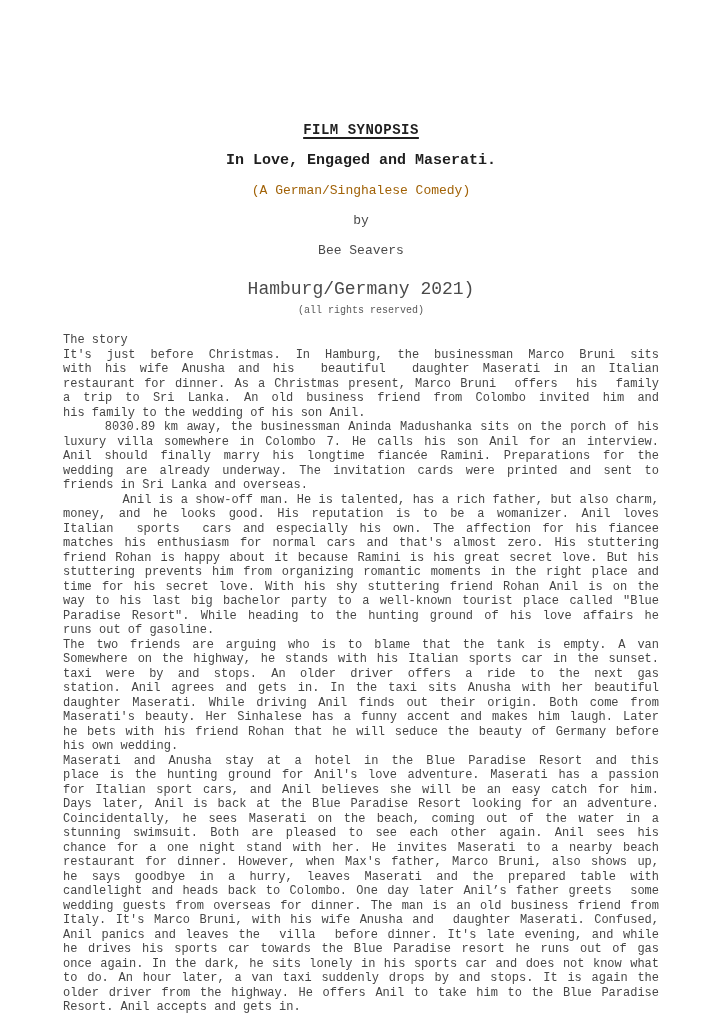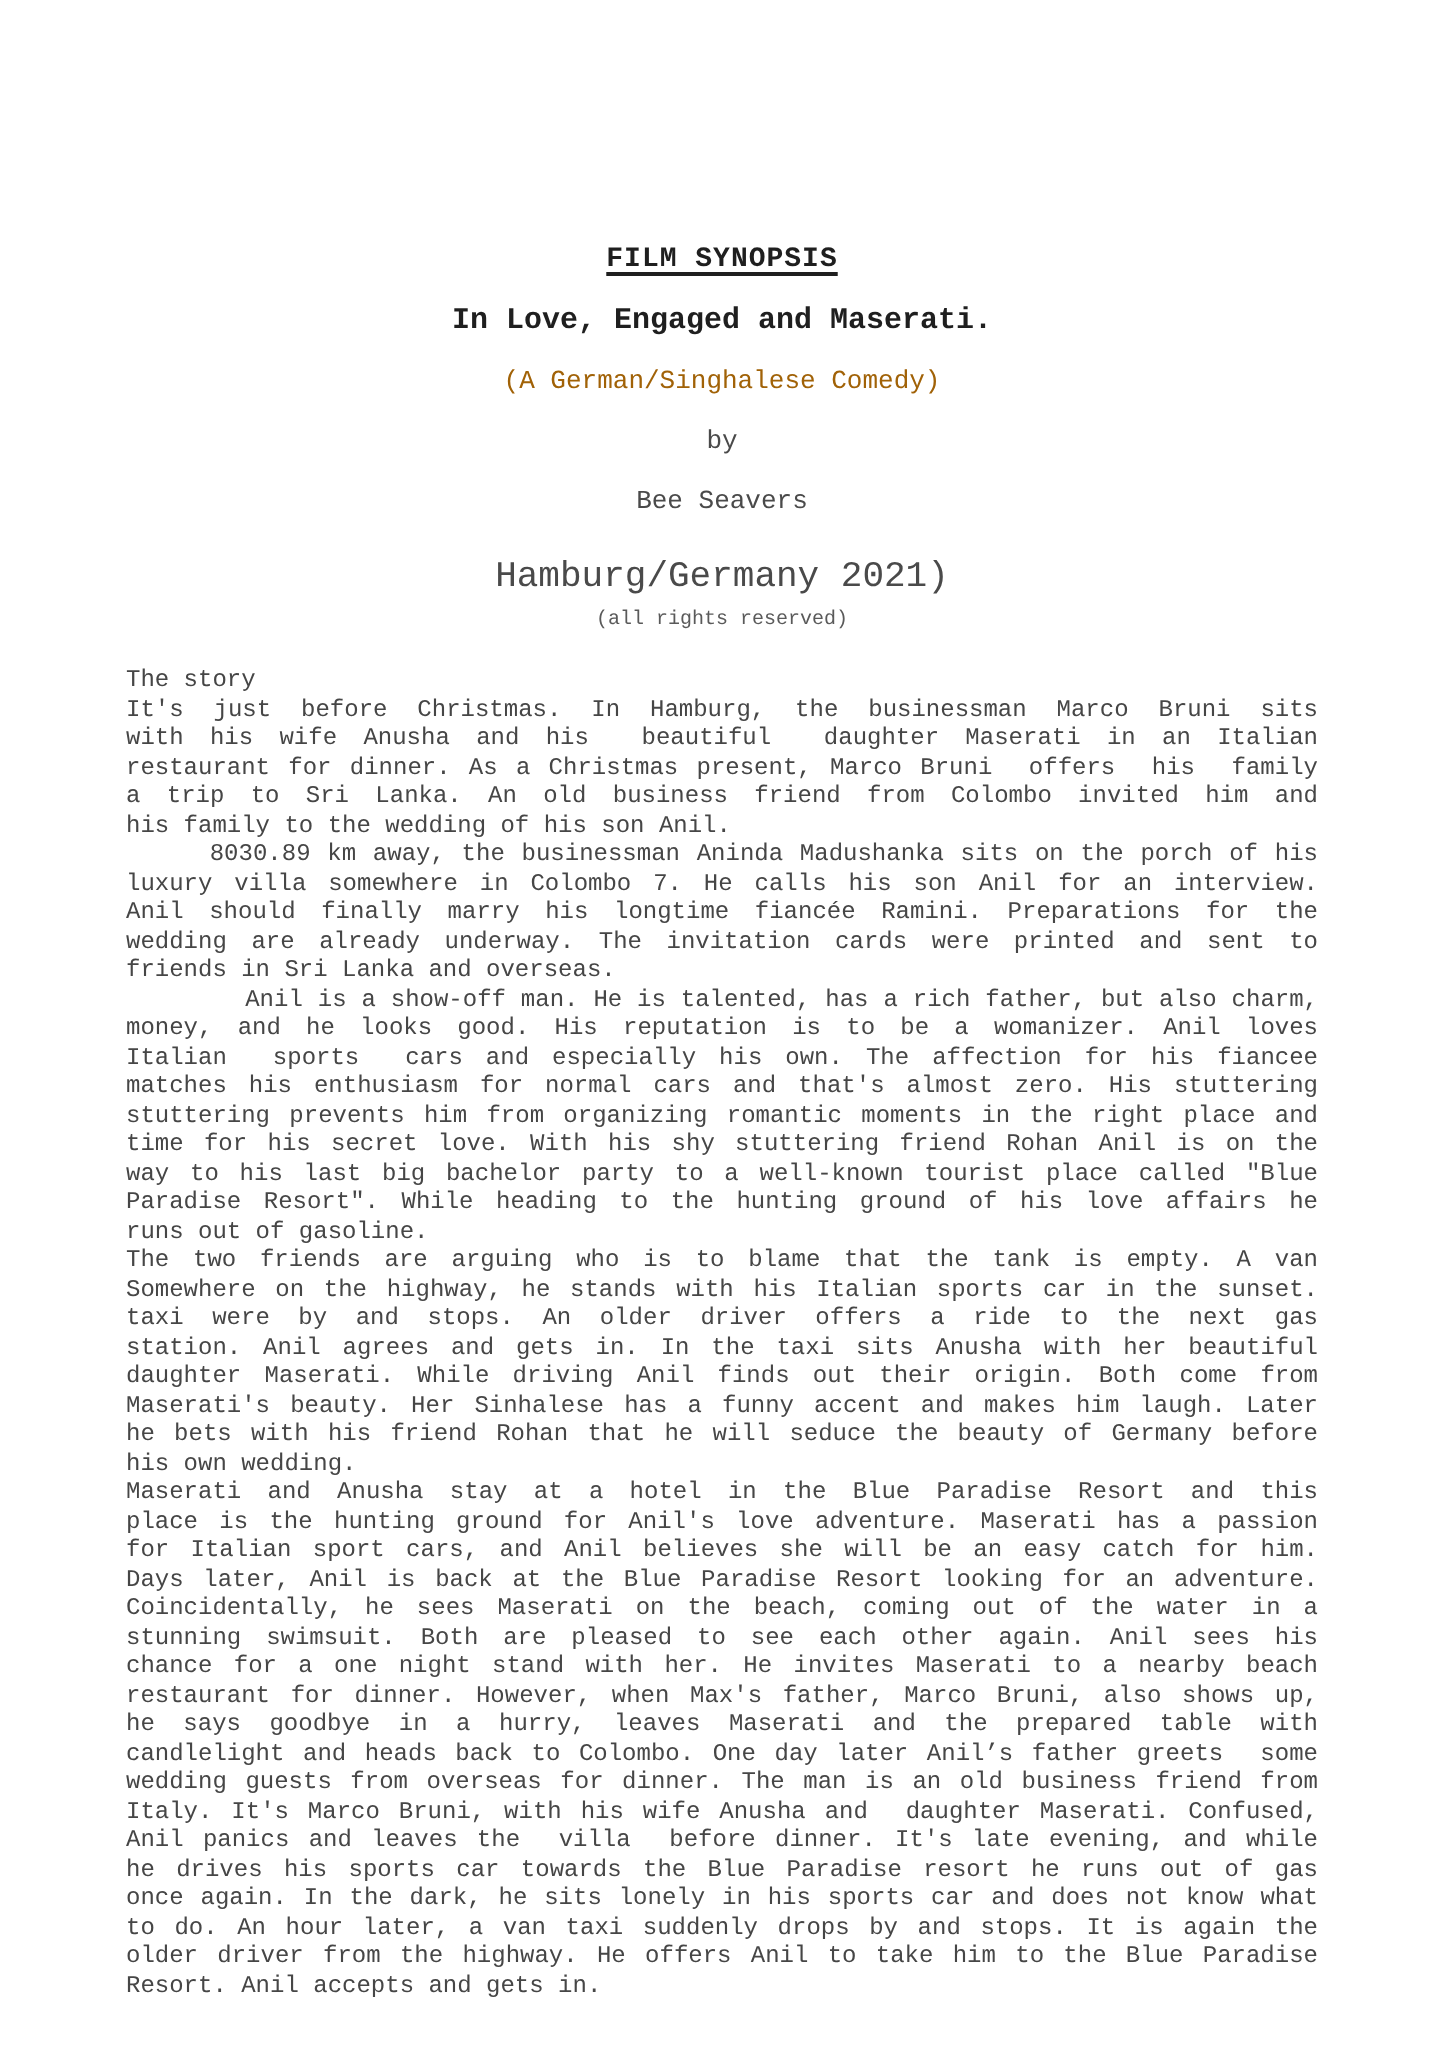--- a/index.html
+++ b/index.html
@@ -111,20 +111,21 @@
       <div class="line end">his family to the wedding of his son Anil.</div>
       <div class="line">     8030.89 km away, the businessman Aninda Madushanka sits on the porch of his</div>
       <div class="line">luxury villa somewhere in Colombo 7. He calls his son Anil for an interview.</div>
       <div class="line">Anil should finally marry his longtime fiancée Ramini. Preparations for the</div>
       <div class="line">wedding are already underway. The invitation cards were printed and sent to</div>
       <div class="line end">friends in Sri Lanka and overseas.</div>
       <div class="line">        Anil is a show-off man. He is talented, has a rich father, but also charm,</div>
       <div class="line">money, and he looks good. His reputation is to be a womanizer. Anil loves</div>
       <div class="line">Italian  sports  cars and especially his own. The affection for his fiancee</div>
       <div class="line">matches his enthusiasm for normal cars and that's almost zero. His stuttering</div>
+      <div class="line">friend Rohan is happy about it because Ramini is his great secret love. But his</div>
       <div class="line">stuttering prevents him from organizing romantic moments in the right place and</div>
       <div class="line">time for his secret love. With his shy stuttering friend Rohan Anil is on the</div>
       <div class="line">way to his last big bachelor party to a well-known tourist place called "Blue</div>
       <div class="line">Paradise Resort". While heading to the hunting ground of his love affairs he</div>
       <div class="line end">runs out of gasoline.</div>
       <div class="line">The two friends are arguing who is to blame that the tank is empty. A van</div>
       <div class="line">Somewhere on the highway, he stands with his Italian sports car in the sunset.</div>
       <div class="line">taxi were by and stops. An older driver offers a ride to the next gas</div>
       <div class="line">station. Anil agrees and gets in. In the taxi sits Anusha with her beautiful</div>
       <div class="line">daughter Maserati. While driving Anil finds out their origin. Both come from</div>

